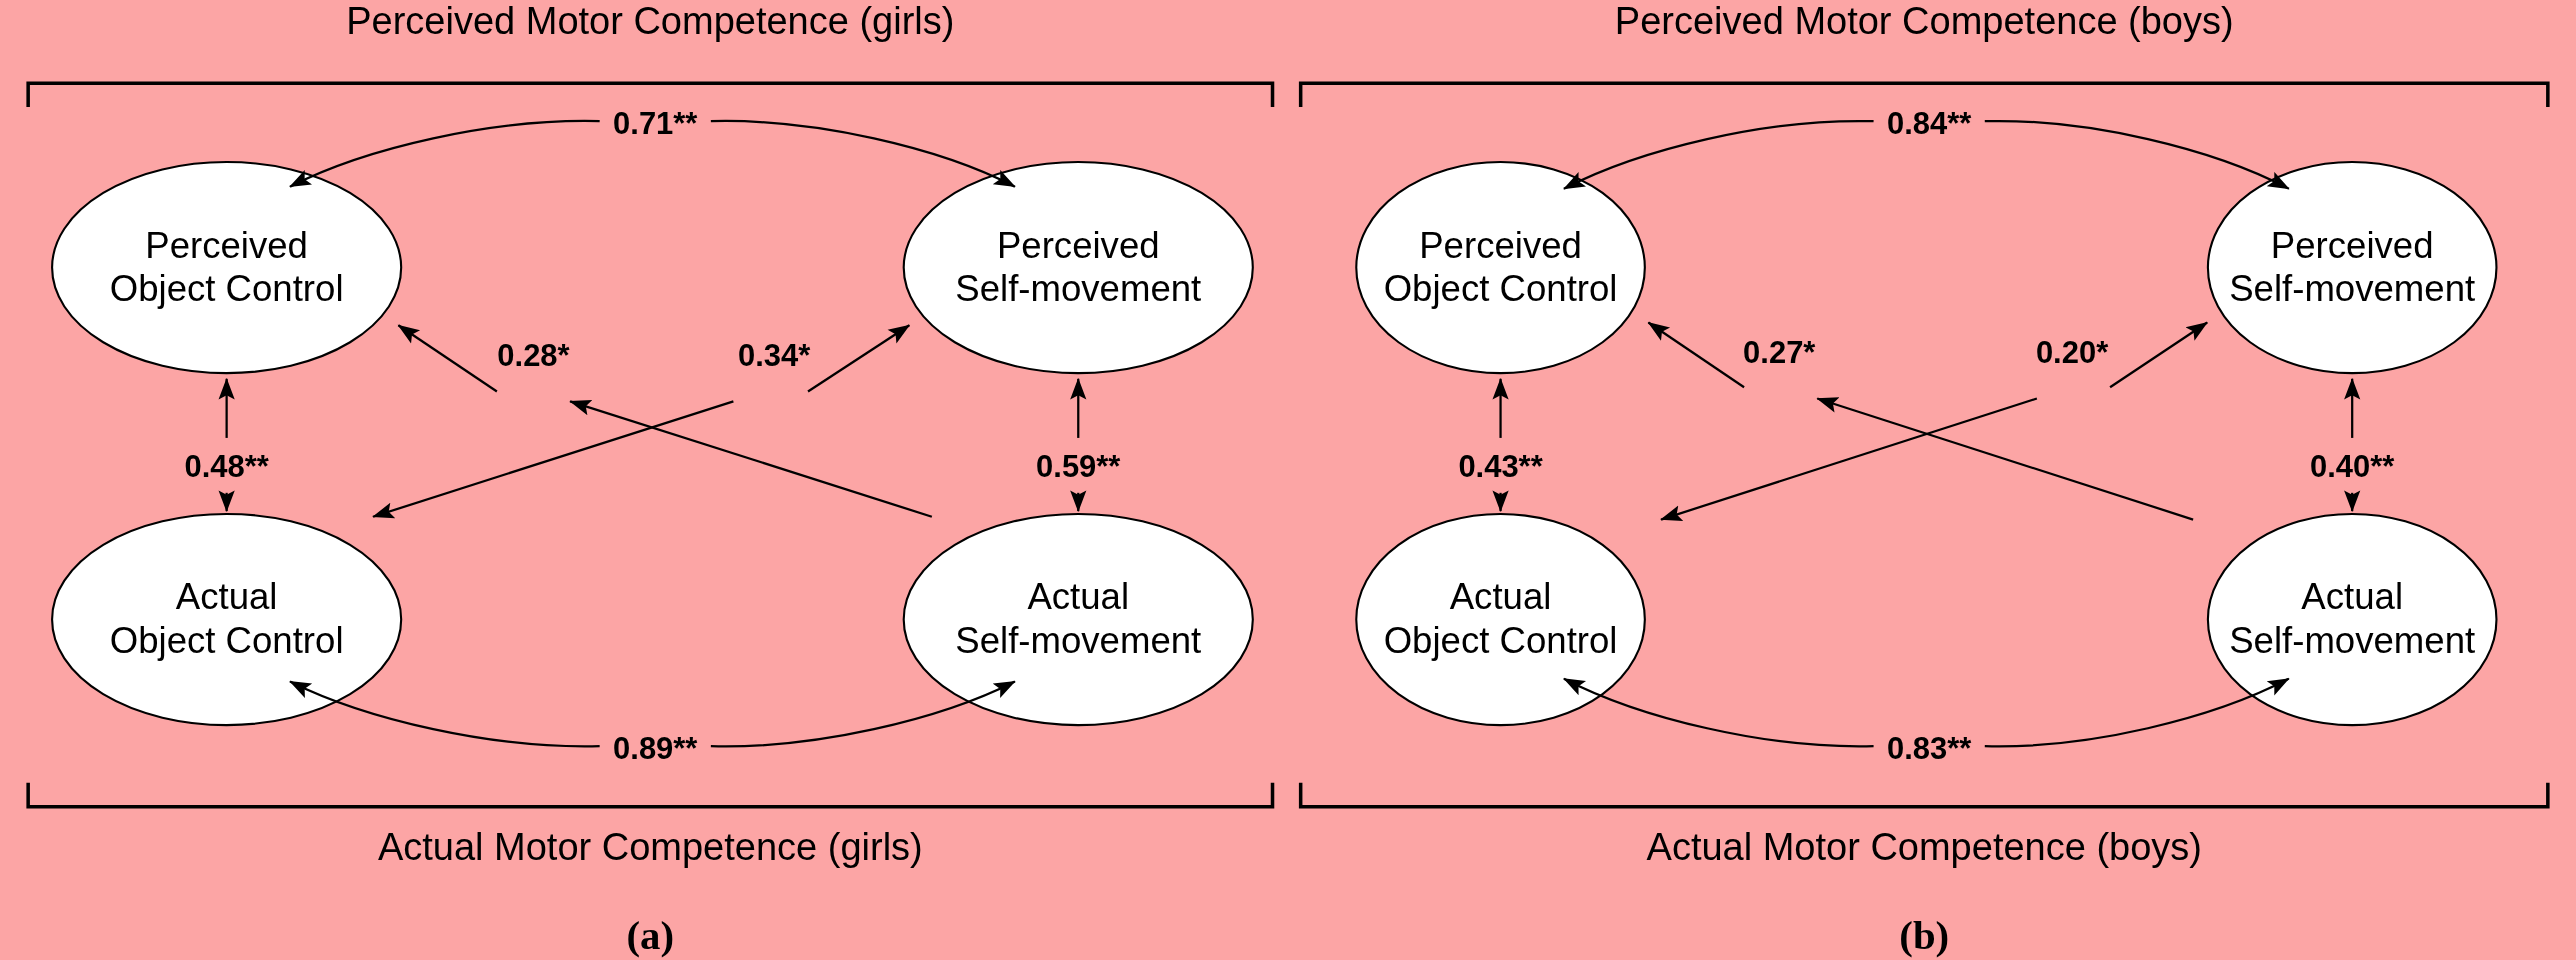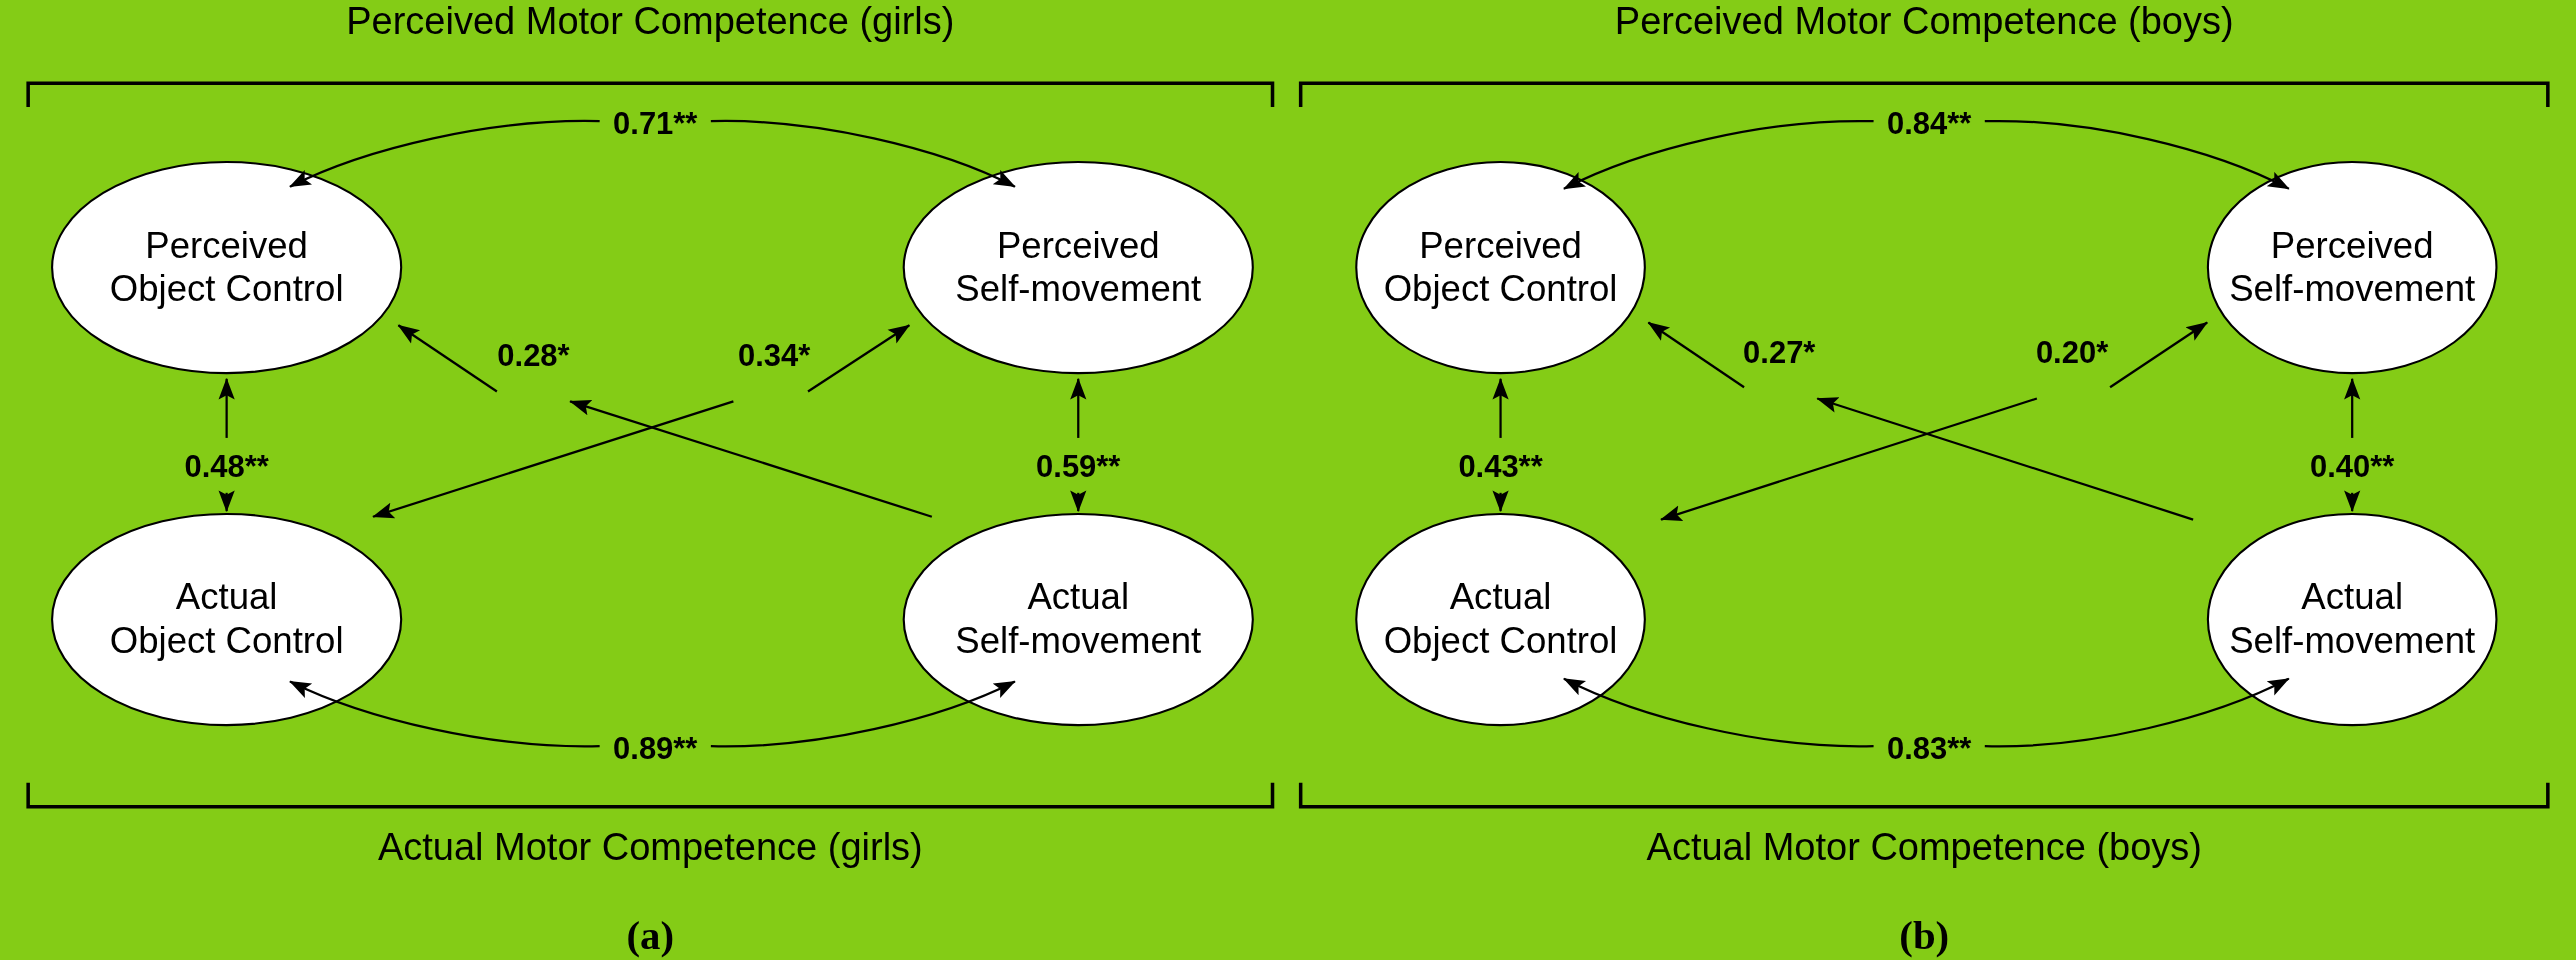--- a/index.html
+++ b/index.html
@@ -10,21 +10,21 @@
   body {
     width: 2576px;
     height: 961px;
     font-family: "Liberation Sans", sans-serif;
     overflow: hidden;
   }
   #figure {
     position: relative;
     width: 2576px;
     height: 961px;
-    background: #84cc16;
+    background: #fca5a5;
   }
   svg.panel-svg {
     position: absolute;
     top: 0;
     left: 0;
     width: 2576px;
     height: 961px;
   }
   .node-label {
     font-family: "Liberation Sans", sans-serif;

